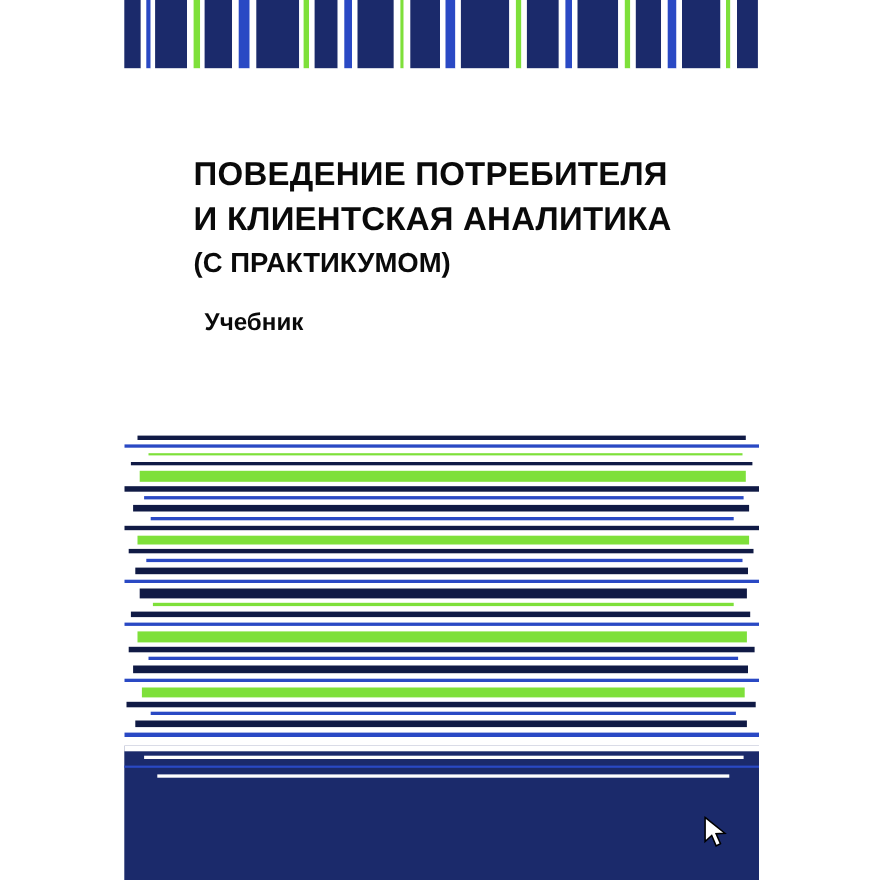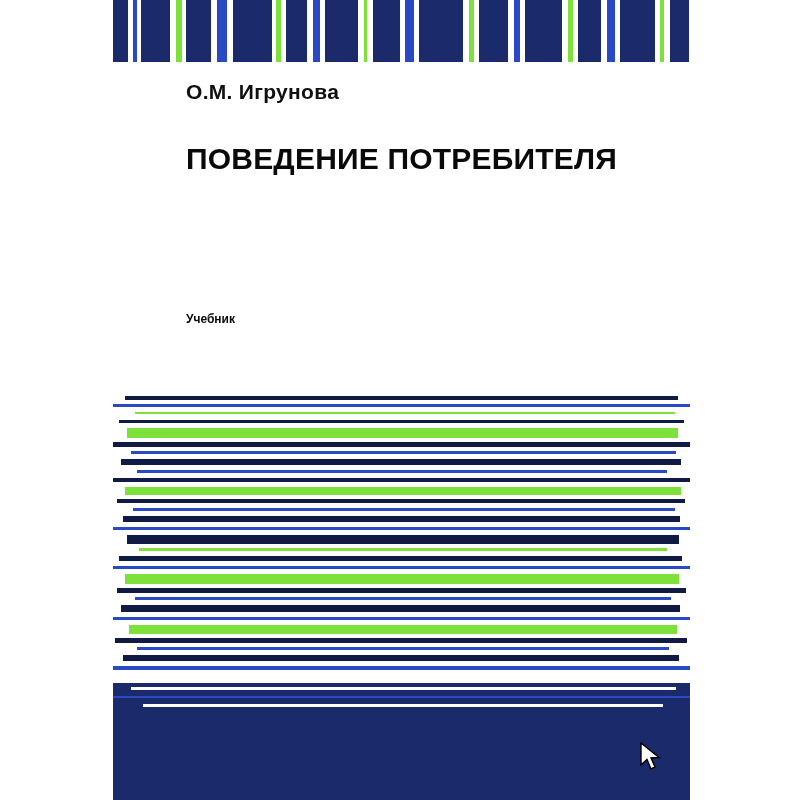--- a/index.html
+++ b/index.html
@@ -37,21 +37,21 @@
     position: absolute;
     left: 186px;
     top: 80px;
     font-size: 21px;
     font-weight: bold;
     color: #101010;
     letter-spacing: 0.3px;
   }
   .title-block {
     position: absolute;
-    left: 186px;
+    left: 176px;
     top: 138px;
     width: 520px;
   }
   .title-line {
     font-size: 30px;
     font-weight: bold;
     color: #0a0a0a;
     letter-spacing: 0.2px;
     line-height: 1.38;
     white-space: nowrap;
@@ -59,22 +59,22 @@
   .subtitle-line {
     font-size: 25px;
     font-weight: bold;
     color: #0a0a0a;
     line-height: 1.5;
     white-space: nowrap;
   }
   .kind {
     position: absolute;
     left: 186px;
-    top: 312px;
-    font-size: 12px;
+    top: 280px;
+    font-size: 22px;
     font-weight: bold;
     color: #0a0a0a;
   }
 
   
   .stripe-field {
     position: absolute;
     left: 113px;
     top: 388px;
     width: 577px;
@@ -201,24 +201,25 @@
       <div class="vs" style="background: rgb(255, 255, 255); width: 1.00671%;"></div>
       <div class="vs" style="background: rgb(42, 73, 196); width: 1.34228%;"></div>
       <div class="vs" style="background: rgb(255, 255, 255); width: 0.838926%;"></div>
       <div class="vs" style="background: rgb(27, 42, 107); width: 6.04027%;"></div>
       <div class="vs" style="background: rgb(255, 255, 255); width: 1.00671%;"></div>
       <div class="vs" style="background: rgb(126, 224, 58); width: 0.671141%;"></div>
       <div class="vs" style="background: rgb(255, 255, 255); width: 1.00671%;"></div>
       <div class="vs" style="background: rgb(27, 42, 107); width: 3.3557%;"></div>
     </div>
 
-  <div class="author">О.М. Игрунова</div>
 
   <div class="title-block">
     <div class="title-line">ПОВЕДЕНИЕ ПОТРЕБИТЕЛЯ</div>
+    <div class="title-line">И КЛИЕНТСКАЯ АНАЛИТИКА</div>
+    <div class="subtitle-line">(С ПРАКТИКУМОМ)</div>
   </div>
 
   <div class="kind">Учебник</div>
 
   <div class="stripe-field">
       <div class="hs" style="top: 8px; left: 12px; width: 553px; height: 4px; background: rgb(16, 26, 69);"></div>
       <div class="hs" style="top: 16px; left: 0px; width: 577px; height: 3px; background: rgb(42, 73, 196);"></div>
       <div class="hs" style="top: 24px; left: 22px; width: 540px; height: 2px; background: rgb(126, 224, 58);"></div>
       <div class="hs" style="top: 32px; left: 6px; width: 565px; height: 3px; background: rgb(16, 26, 69);"></div>
       <div class="hs" style="top: 40px; left: 14px; width: 551px; height: 10px; background: rgb(126, 224, 58);"></div>

